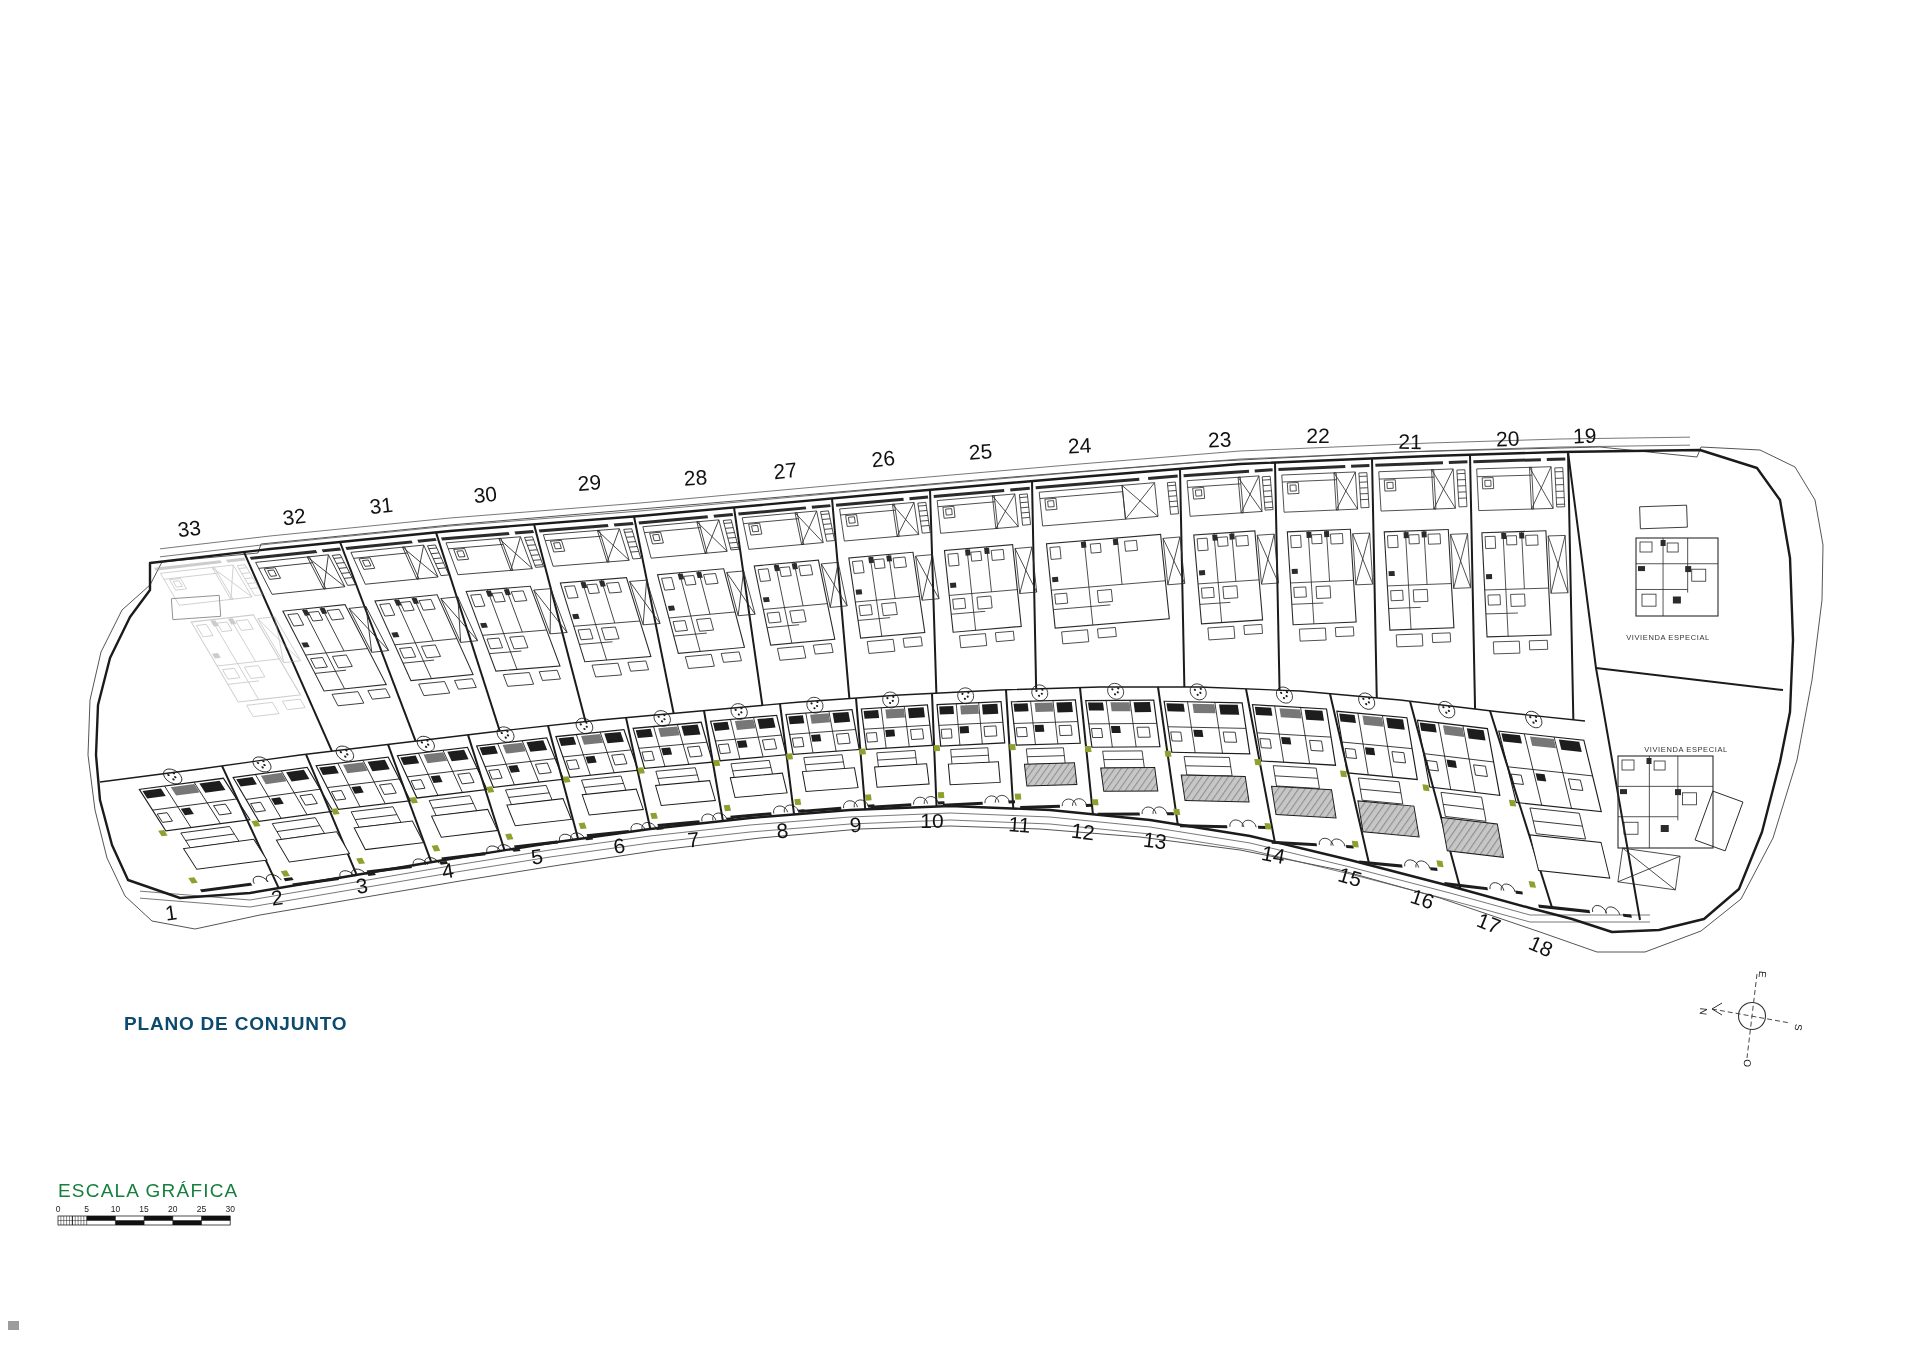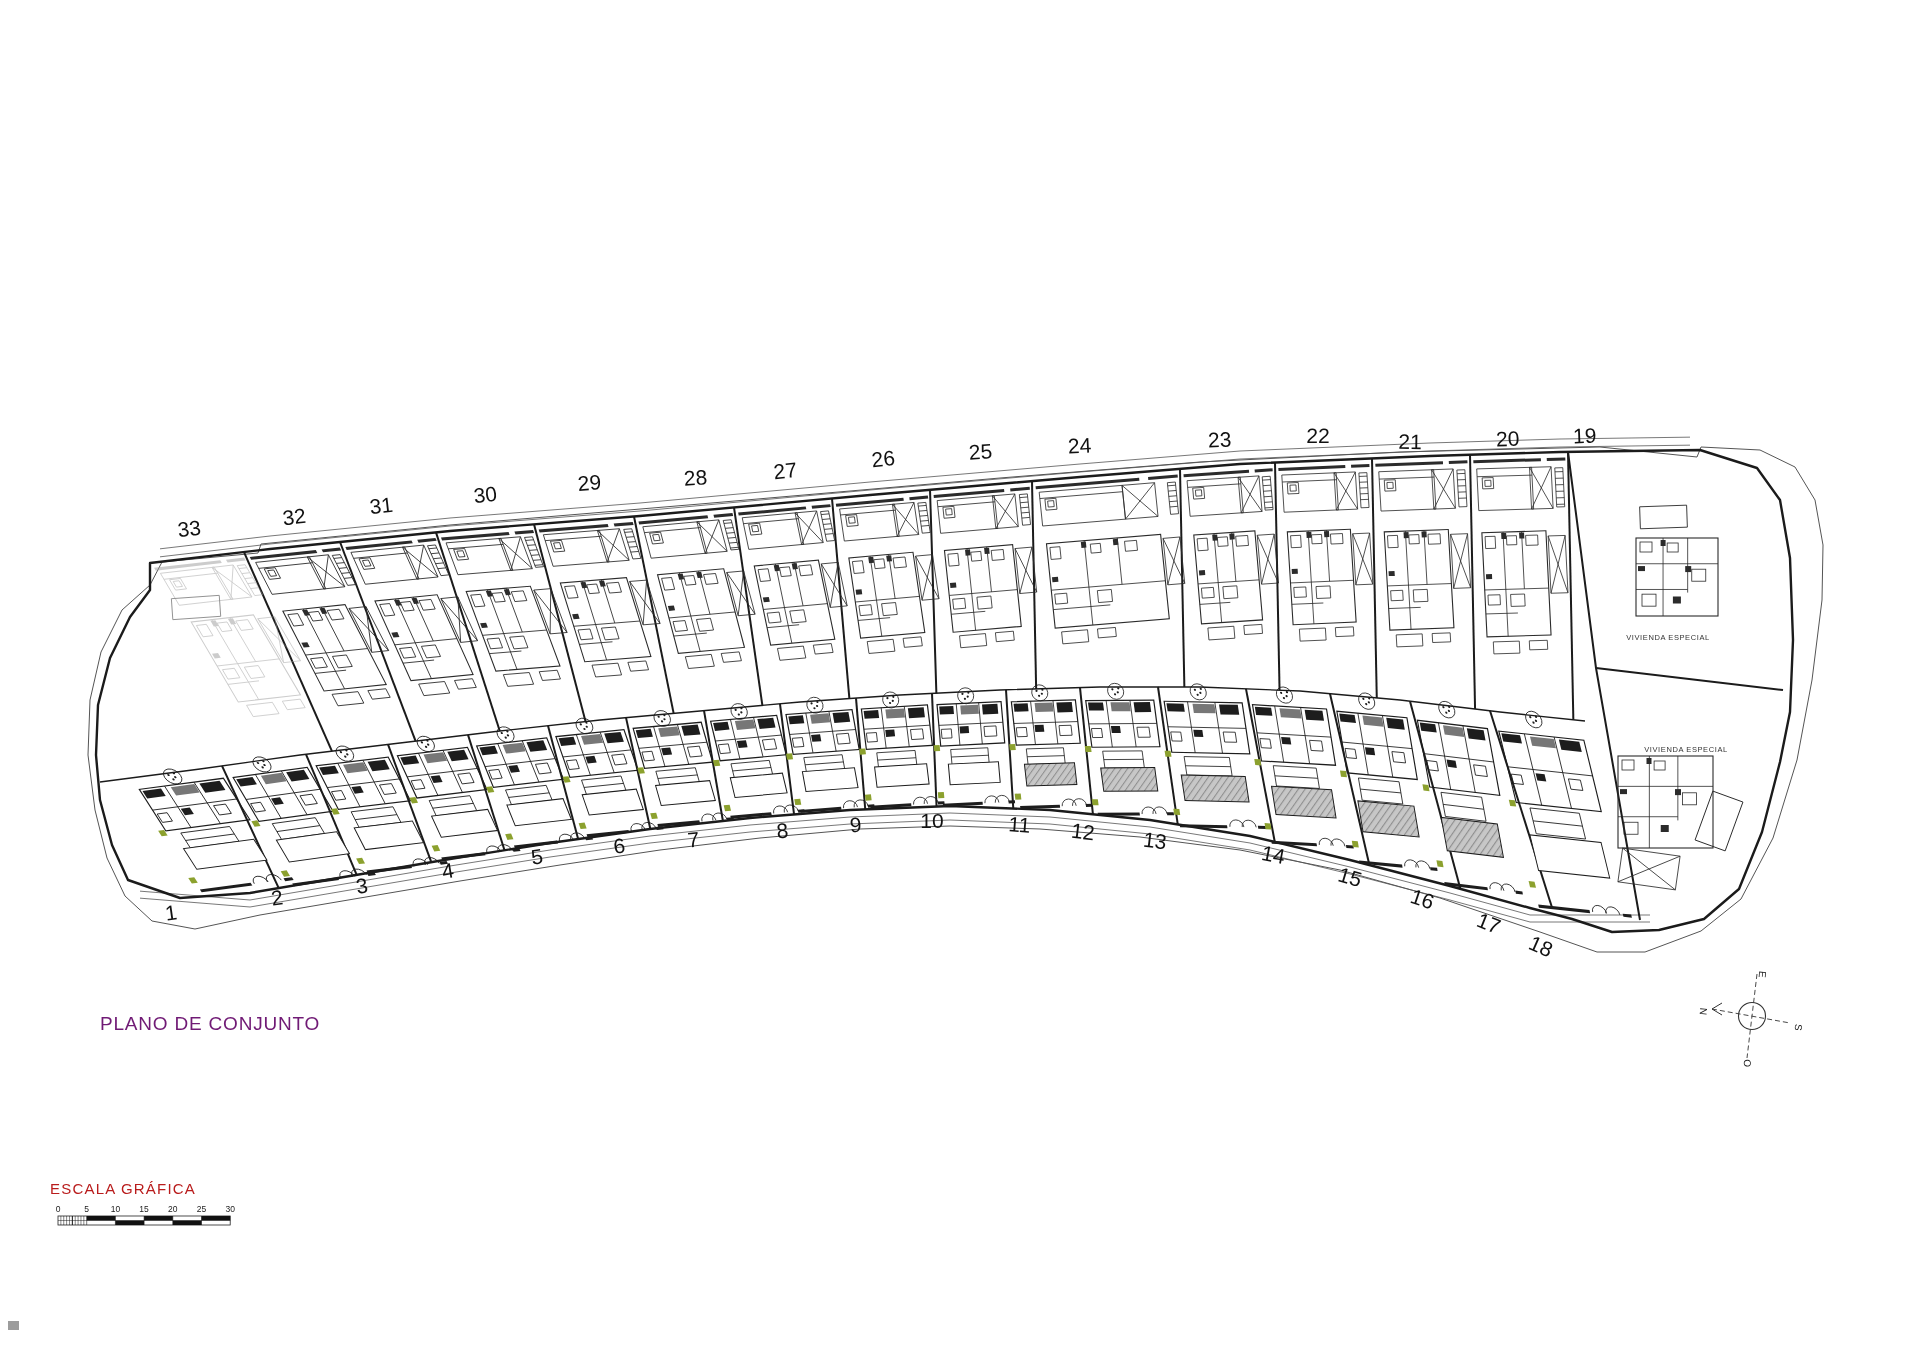--- a/index.html
+++ b/index.html
@@ -1,22 +1,22 @@
 <!DOCTYPE html>
 <html><head>
 <meta charset="utf-8">
 <style>
   html,body{margin:0;padding:0;background:#fff;}
   .page{position:relative;width:1920px;height:1357px;background:#ffffff;overflow:hidden;
         font-family:"Liberation Sans", sans-serif;}
   #plan-svg{position:absolute;left:0;top:0;width:1920px;height:1357px;}
-  .plan-title{position:absolute;left:100px;top:1013px;font-size:19px;letter-spacing:.8px;
-        color:#701a75;white-space:nowrap;}
+  .plan-title{position:absolute;left:124px;top:1013px;font-size:19px;letter-spacing:.8px;
+        color:#0c4a6e;white-space:nowrap;font-weight:bold;}
   .scale-area{position:absolute;left:50px;top:1180px;width:220px;height:70px;}
-  .scale-title{font-size:15px;letter-spacing:1.2px;color:#b91c1c;white-space:nowrap;}
+  .scale-title{font-size:19px;letter-spacing:1.2px;color:#15803d;margin-left:8px;white-space:nowrap;}
   #scale-svg{position:absolute;left:0;top:22px;width:220px;height:40px;}
   .corner-swatch{position:absolute;left:8px;top:1321px;width:11px;height:9px;background:#9c9c9c;}
   text{font-family:"Liberation Sans", sans-serif;}
 </style>
 </head>
 <body>
 
 <div class="page">
   <svg id="plan-svg" viewBox="0 0 1920 1357" xmlns="http://www.w3.org/2000/svg">
       <defs>

